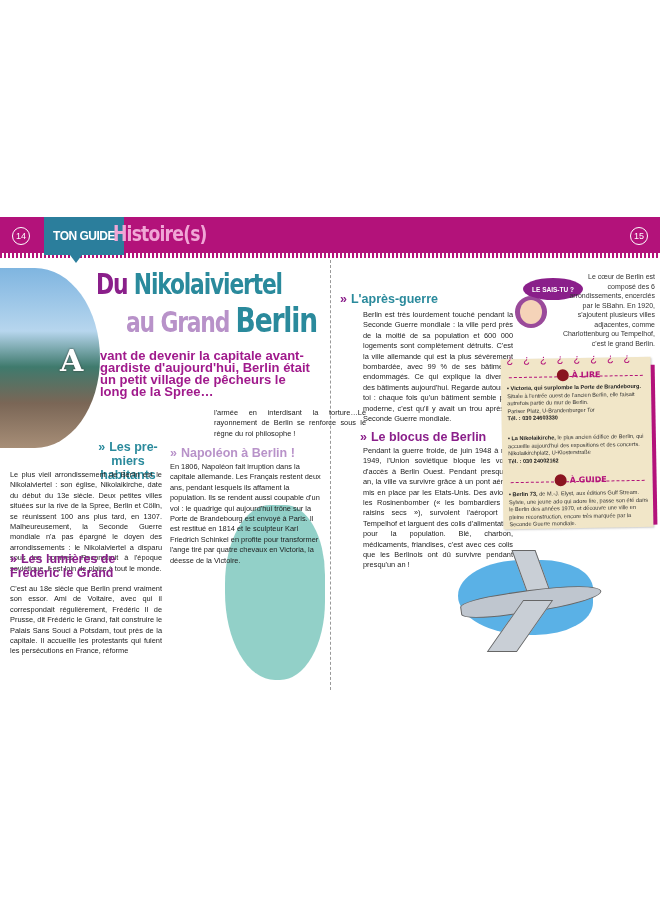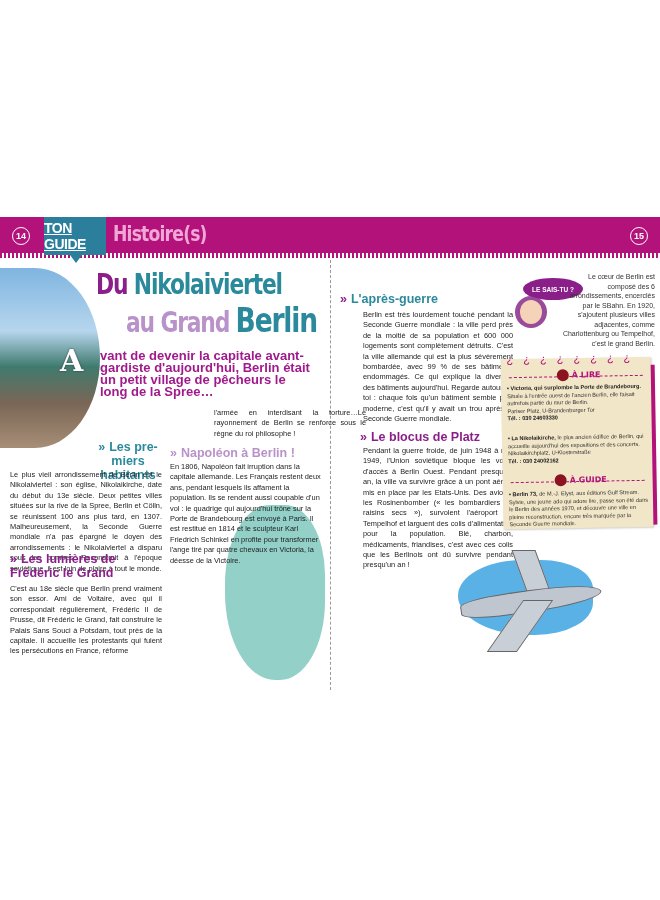--- a/index.html
+++ b/index.html
@@ -1,21 +1,21 @@
 <!DOCTYPE html>
 <html><head>
 <meta charset="utf-8">
 <style>
   html,body{margin:0;padding:0;}
   body{width:660px;height:900px;background:#ffffff;position:relative;overflow:hidden;font-family:"Liberation Sans",sans-serif;color:#222;}
   .banner{position:absolute;left:0;top:217px;width:660px;height:38px;background:#b3127a;}
   .banner-edge{position:absolute;left:0;top:253px;width:660px;height:5px;
     background:repeating-linear-gradient(90deg,#b3127a 0 2px,#fff 2px 4px);}
-  .page-num{position:absolute;top:227px;width:18px;height:18px;border:1.5px solid #fff;border-radius:50%;color:#fff;font-size:9px;font-weight:bold;display:flex;align-items:center;justify-content:center;box-sizing:border-box;}
-  .guide-tag{position:absolute;left:44px;top:217px;width:62px;height:38px;background:#2b7e9c;color:#fff;font-weight:bold;font-size:14px;display:flex;align-items:center;justify-content:center;letter-spacing:-0.5px;text-decoration:underline;}
+  .page-num{position:absolute;top:227px;width:18px;height:18px;border:1.5px solid #fff;border-radius:50%;color:#fff;font-size:9px;font-weight:normal;display:flex;align-items:center;justify-content:center;box-sizing:border-box;}
+  .guide-tag{position:absolute;left:44px;top:217px;width:80px;height:38px;background:#2b7e9c;color:#fff;font-weight:bold;font-size:12px;display:flex;align-items:center;justify-content:center;letter-spacing:-0.5px;}
   .guide-tag:after{content:"";position:absolute;left:26px;bottom:-8px;border-left:6px solid transparent;border-right:6px solid transparent;border-top:8px solid #2b7e9c;}
   .section-title{position:absolute;left:113px;top:222px;color:#f0a7d6;font-weight:bold;font-size:21px;font-family:"DejaVu Sans",sans-serif;letter-spacing:-1px;transform:scaleX(0.82);transform-origin:left;}
   .divider{position:absolute;left:330px;top:260px;width:0;height:430px;border-left:1px dashed #999;}
   .photo{position:absolute;left:-30px;top:268px;width:130px;height:180px;border-radius:0 50% 50% 0;
      background:linear-gradient(180deg,#7fb5e0 0%,#b7d6ee 35%,#3f7a6d 55%,#7a6656 75%,#a78e77 100%);overflow:hidden;}
   .title1{position:absolute;left:96px;top:268px;font-family:"DejaVu Sans",sans-serif;font-weight:bold;font-size:28px;letter-spacing:-1.5px;transform:scaleX(0.78);transform-origin:left;}
   .title2{position:absolute;left:126px;top:300px;font-family:"DejaVu Sans",sans-serif;font-weight:bold;font-size:28px;letter-spacing:-1.5px;transform:scaleX(0.78);transform-origin:left;}
   .purple{color:#8a1f8a;} .teal{color:#2a8a9c;} .lilac{color:#b892c9;}
   .dropcap{position:absolute;left:60px;top:343px;font-family:"DejaVu Serif",serif;font-weight:bold;font-size:30px;color:#fff;text-shadow:0 0 2px #333;}
   .intro{position:absolute;left:100px;top:350px;width:210px;color:#a01a8c;font-weight:bold;font-size:13px;line-height:12px;}
@@ -86,21 +86,21 @@
 <div class="body" style="left:170px;top:462px;width:152px;text-align:left;">
   <span style="display:block;width:152px">En 1806, Napoléon fait irruption dans la capitale allemande. Les Français restent deux ans, pendant lesquels ils affament la population. Ils se rendent aussi coupable d'un vol : le quadrige qui aujourd'hui trône sur la Porte de Brandebourg est envoyé à Paris. Il est restitué en 1814 et le sculpteur Karl Friedrich Schinkel en profite pour transformer l'ange tiré par quatre chevaux en Victoria, la déesse de la Victoire.</span>
 </div>
 
 <div class="h teal" style="left:340px;top:292px;width:160px">
   <span class="chev purple">»</span><span>L'après-guerre</span>
 </div>
 <div class="body" style="left:363px;top:310px;width:150px;">Berlin est très lourdement touché pendant la Seconde Guerre mondiale : la ville perd près de la moitié de sa population et 600 000 logements sont complètement détruits. C'est la ville allemande qui est la plus sévèrement bombardée, avec 99 % de ses bâtiments endommagés. Ce qui explique la diversité des bâtiments aujourd'hui. Regarde autour de toi : chaque fois qu'un bâtiment semble plus moderne, c'est qu'il y avait un trou après la Seconde Guerre mondiale.</div>
 
 <div class="h purple" style="left:360px;top:430px;width:160px">
-  <span class="chev">»</span><span>Le blocus de Platz</span>
+  <span class="chev">»</span><span>Le blocus de Berlin</span>
 </div>
 <div class="body" style="left:363px;top:446px;width:150px;">Pendant la guerre froide, de juin 1948 à mai 1949, l'Union soviétique bloque les voies d'accès à Berlin Ouest. Pendant presqu'un an, la ville va survivre grâce à un pont aérien mis en place par les Etats-Unis. Des avions, les Rosinenbomber (« les bombardiers de raisins secs »), survolent l'aéroport de Tempelhof et larguent des colis d'alimentation pour la population. Blé, charbon, médicaments, friandises, c'est avec ces colis que les Berlinois ont dû survivre pendant presqu'un an !</div>
 
 <div class="girl"></div>
 <div class="girl-face"></div>
 <div class="saistu-bubble">LE SAIS-TU ?</div>
 <div class="saistu-text">Le cœur de Berlin est composé des 6 arrondissements, encerclés par le SBahn. En 1920, s'ajoutent plusieurs villes adjacentes, comme Charlottenburg ou Tempelhof, c'est le grand Berlin.</div>
 
 <div class="notepad">
   <div class="notepad-edge"></div>

